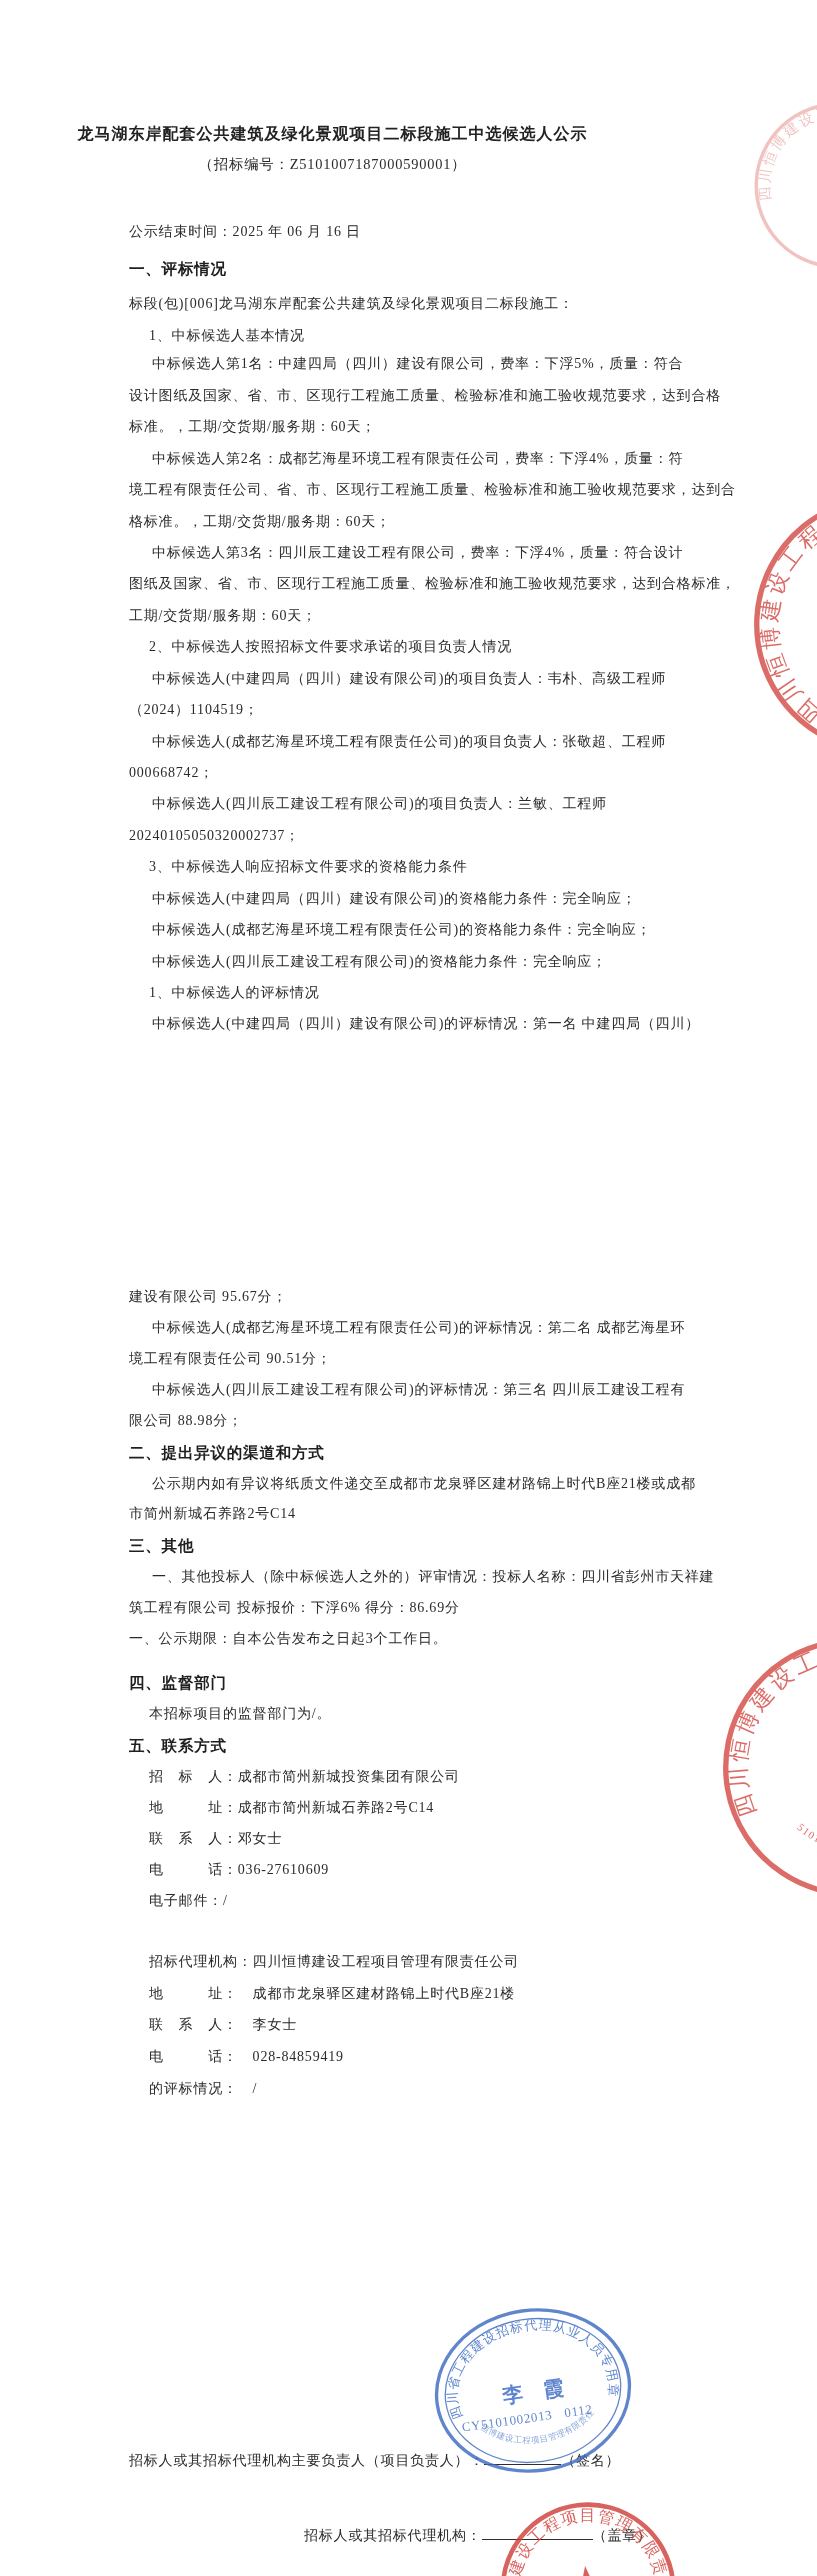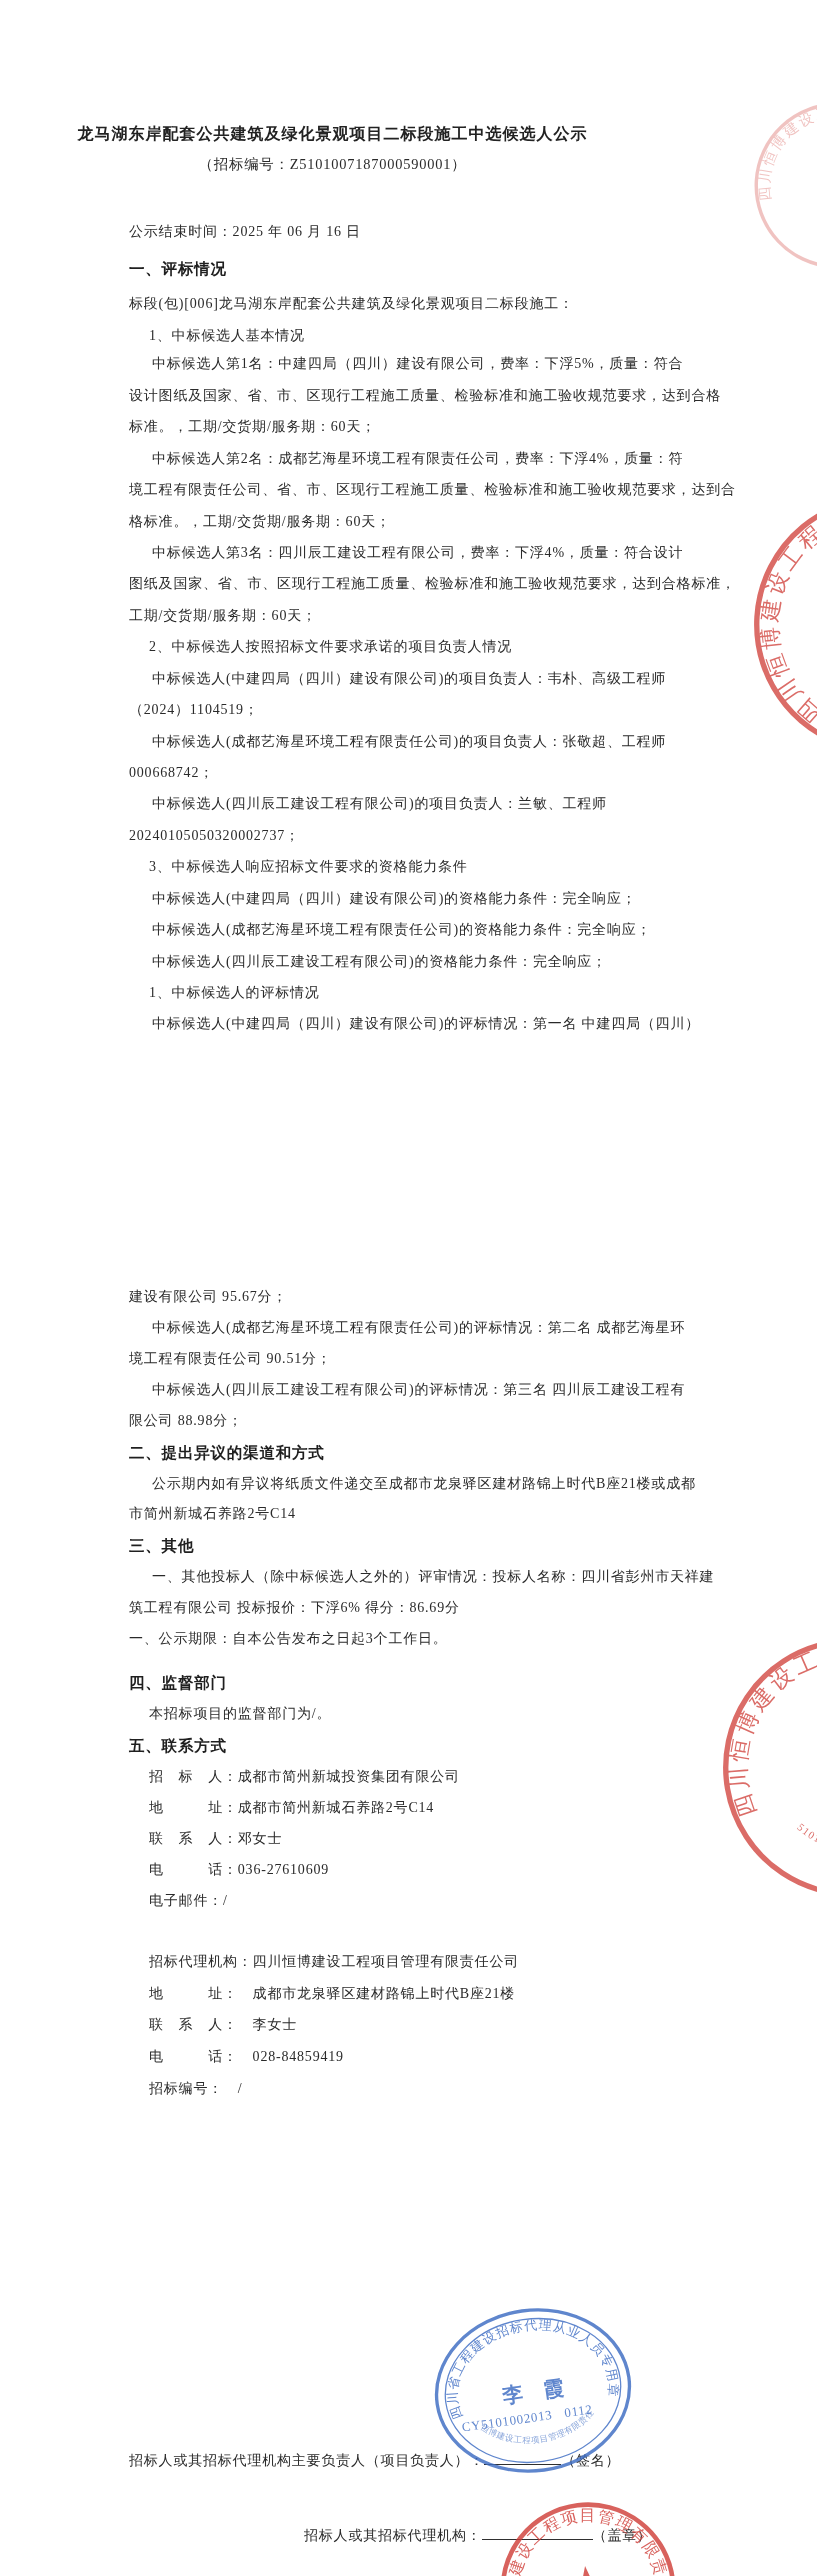--- a/index.html
+++ b/index.html
@@ -105,21 +105,21 @@
   <div class="ln ind1" style="top:1768px">招　标　人：成都市简州新城投资集团有限公司</div>
   <div class="ln ind1" style="top:1799px">地　　　址：成都市简州新城石养路2号C14</div>
   <div class="ln ind1" style="top:1830px">联　系　人：邓女士</div>
   <div class="ln ind1" style="top:1861px">电　　　话：036-27610609</div>
   <div class="ln ind1" style="top:1892px">电子邮件：/</div>
 
   <div class="ln ind1" style="top:1953px">招标代理机构：四川恒博建设工程项目管理有限责任公司</div>
   <div class="ln ind1" style="top:1985px">地　　　址：　成都市龙泉驿区建材路锦上时代B座21楼</div>
   <div class="ln ind1" style="top:2016px">联　系　人：　李女士</div>
   <div class="ln ind1" style="top:2048px">电　　　话：　028-84859419</div>
-  <div class="ln ind1" style="top:2080px">招标编号：　/</div>
+  <div class="ln ind1" style="top:2080px">的评标情况：　/</div>
 
   <div class="ln" style="top:2451px"><span>招标人或其招标代理机构主要负责人（项目负责人）：</span><span class="blank w1"></span><span>（签名）</span></div>
 
   <div class="ln" style="top:2526px;left:304px"><span>招标人或其招标代理机构：</span><span class="blank w2"></span><span>（盖章）</span></div>
 
   <svg class="stamp blue-stamp" style="left:430px;top:2303px" width="206" height="175" viewBox="0 0 400 340">
     <ellipse cx="200" cy="170" rx="188" ry="156" fill="none" stroke="#3d6cc3" stroke-width="6.5"></ellipse>
     <ellipse cx="200" cy="170" rx="171" ry="139" fill="none" stroke="#3d6cc3" stroke-width="2.5"></ellipse>
     <defs>
       <path id="blueTop" d="M 72 229 A 148 118 0 1 1 328 229" fill="none"></path>

